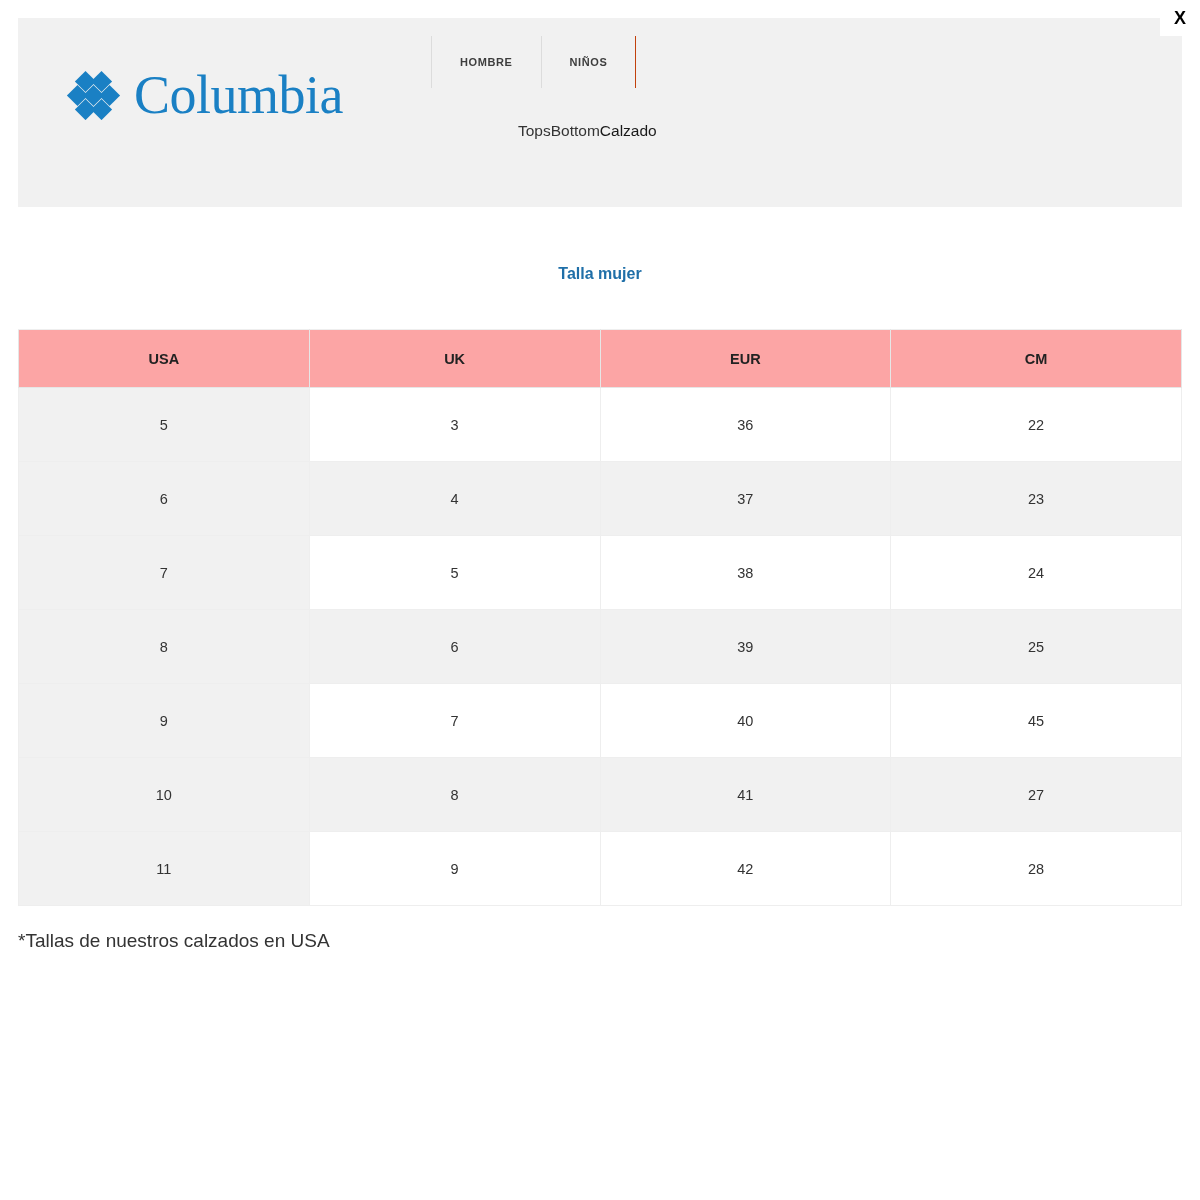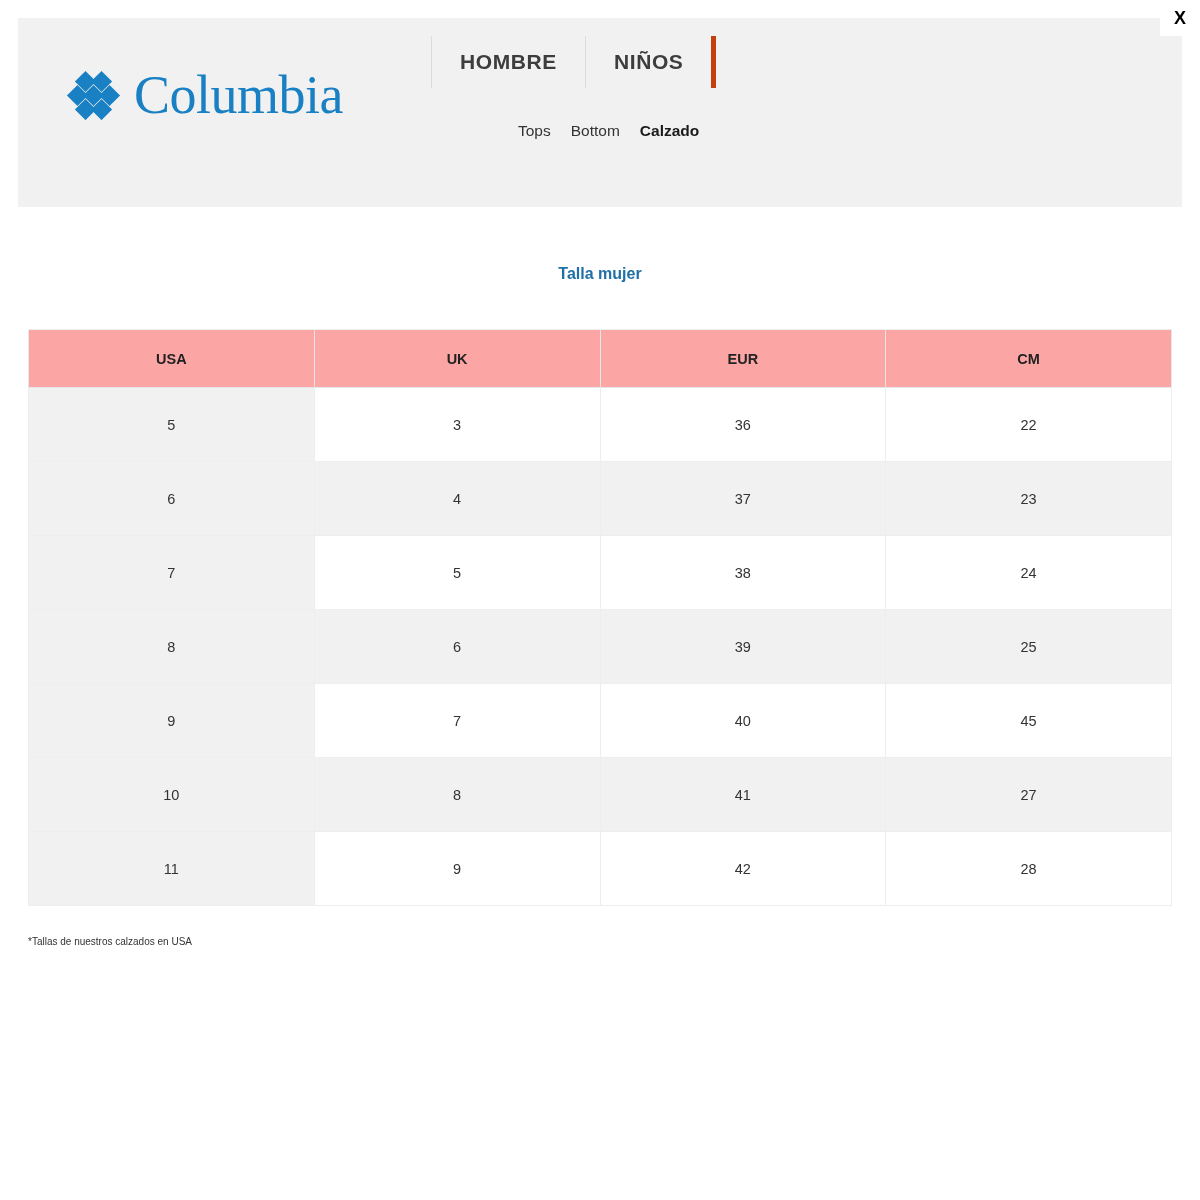--- a/index.html
+++ b/index.html
@@ -68,53 +68,52 @@
     top: 18px;
     display: flex;
     align-items: stretch;
     height: 52px;
   }
   .nav-top .tab {
     display: flex;
     align-items: center;
     justify-content: center;
     padding: 0 28px;
-    font-size: 21px;
+    font-size: 11px;
     font-weight: 700;
     letter-spacing: 0.6px;
     color: #3d3d3d;
     cursor: pointer;
     border-left: 1px solid #dcdcdc;
     background: transparent;
   }
-  .nav-top .tab:last-child { border-right: 5px solid #c2410c; }
+  .nav-top .tab:last-child { border-right: 1px solid #c2410c; }
   .nav-top .tab.active {
     background: #3b3b3b;
     color: #ffffff;
     border-left-color: #3b3b3b;
   }
 
   .nav-sub {
     position: absolute;
     left: 500px;
     top: 104px;
     display: flex;
     align-items: center;
-    gap: 20px;
     font-size: 15.5px;
   }
   .nav-sub .subtab {
     color: #333333;
     cursor: pointer;
     white-space: nowrap;
   }
-  .nav-sub .subtab.active { font-weight: 700; color: #1a1a1a; }
+  .nav-sub .subtab.active { font-weight: 400; color: #1a1a1a; }
 
   
-  .main { padding: 0 28px; }
+  .main { padding: 0 18px; }
 
   .chart-title {
     text-align: center;
     color: #1f6fa8;
     font-size: 16px;
     font-weight: 700;
     margin-top: 58px;
     margin-bottom: 0;
   }
 
@@ -139,22 +138,22 @@
     text-align: center;
     height: 74px;
     border: 1px solid #eeeeee;
     color: #333333;
     background: #ffffff;
   }
   table.size-table tbody tr td:first-child { background: #f1f1f1; }
   table.size-table tbody tr.alt td { background: #f1f1f1; }
 
   .footnote {
-    margin-top: 30px;
-    font-size: 10px;
+    margin-top: 24px;
+    font-size: 19px;
     color: #333333;
   }
 </style>
 </head>
 <body>
 
 <button class="close-btn">X</button>
 
 <div class="header">
 

